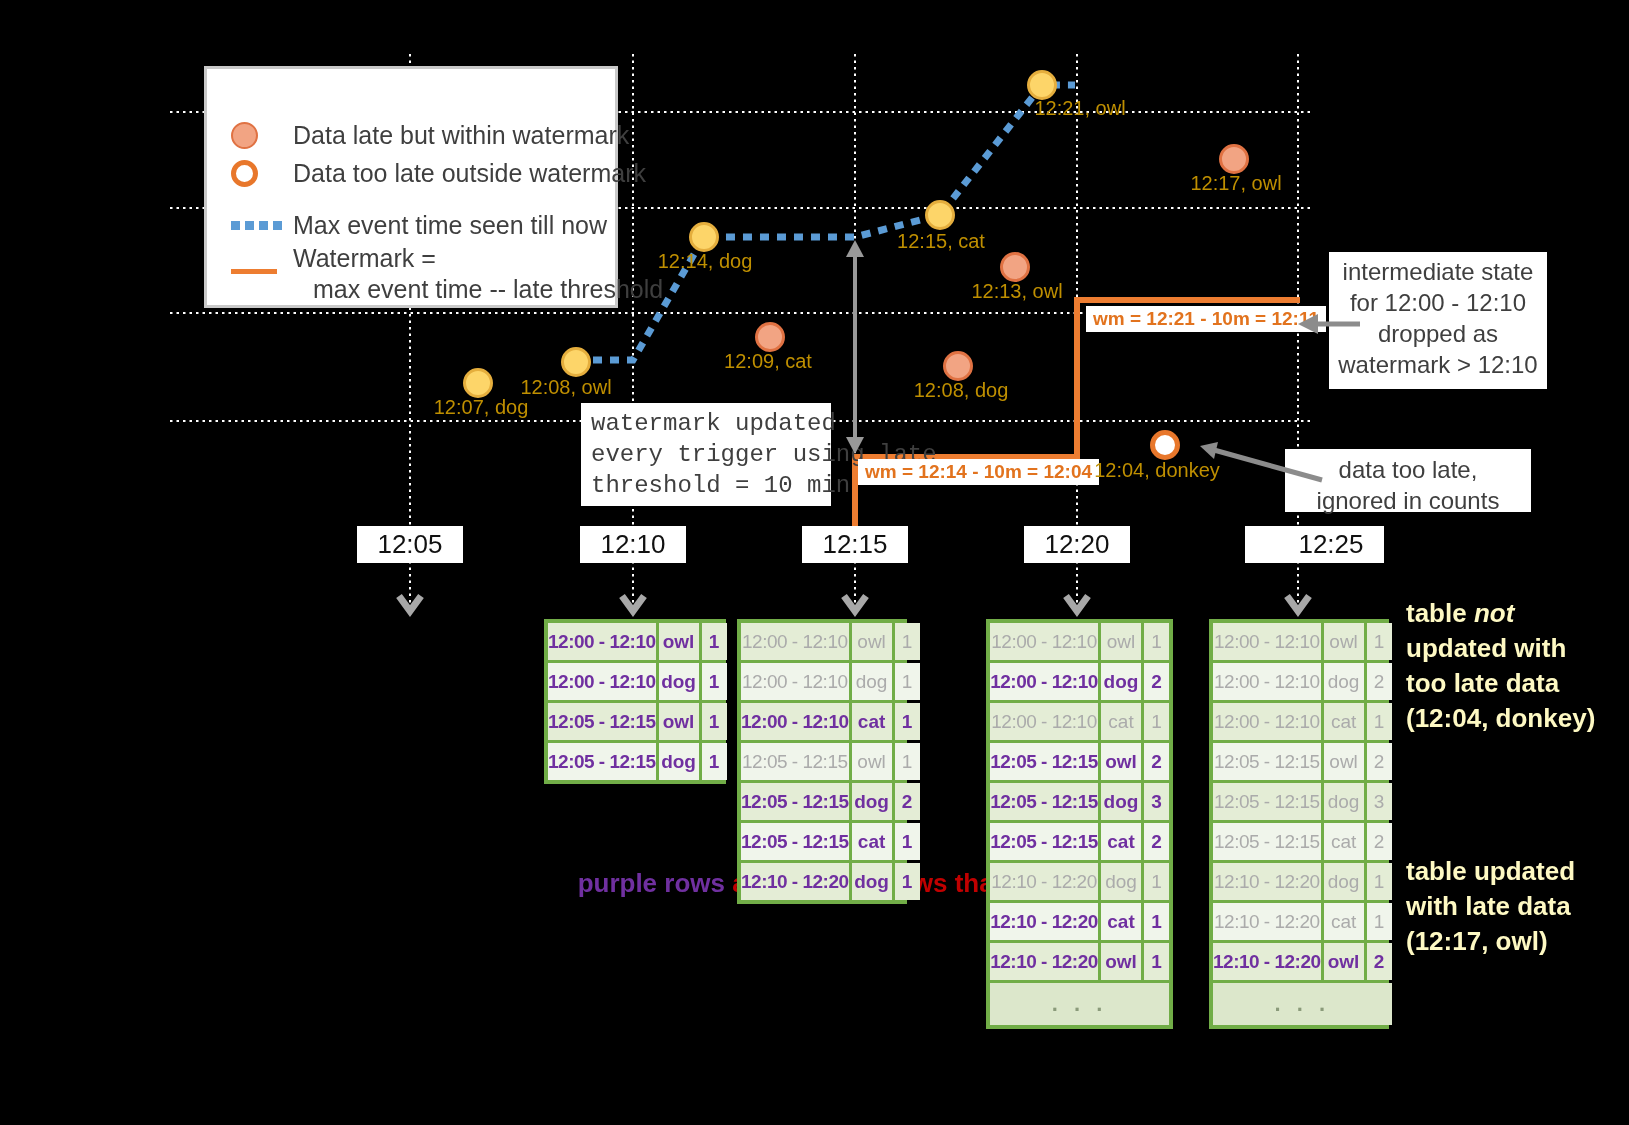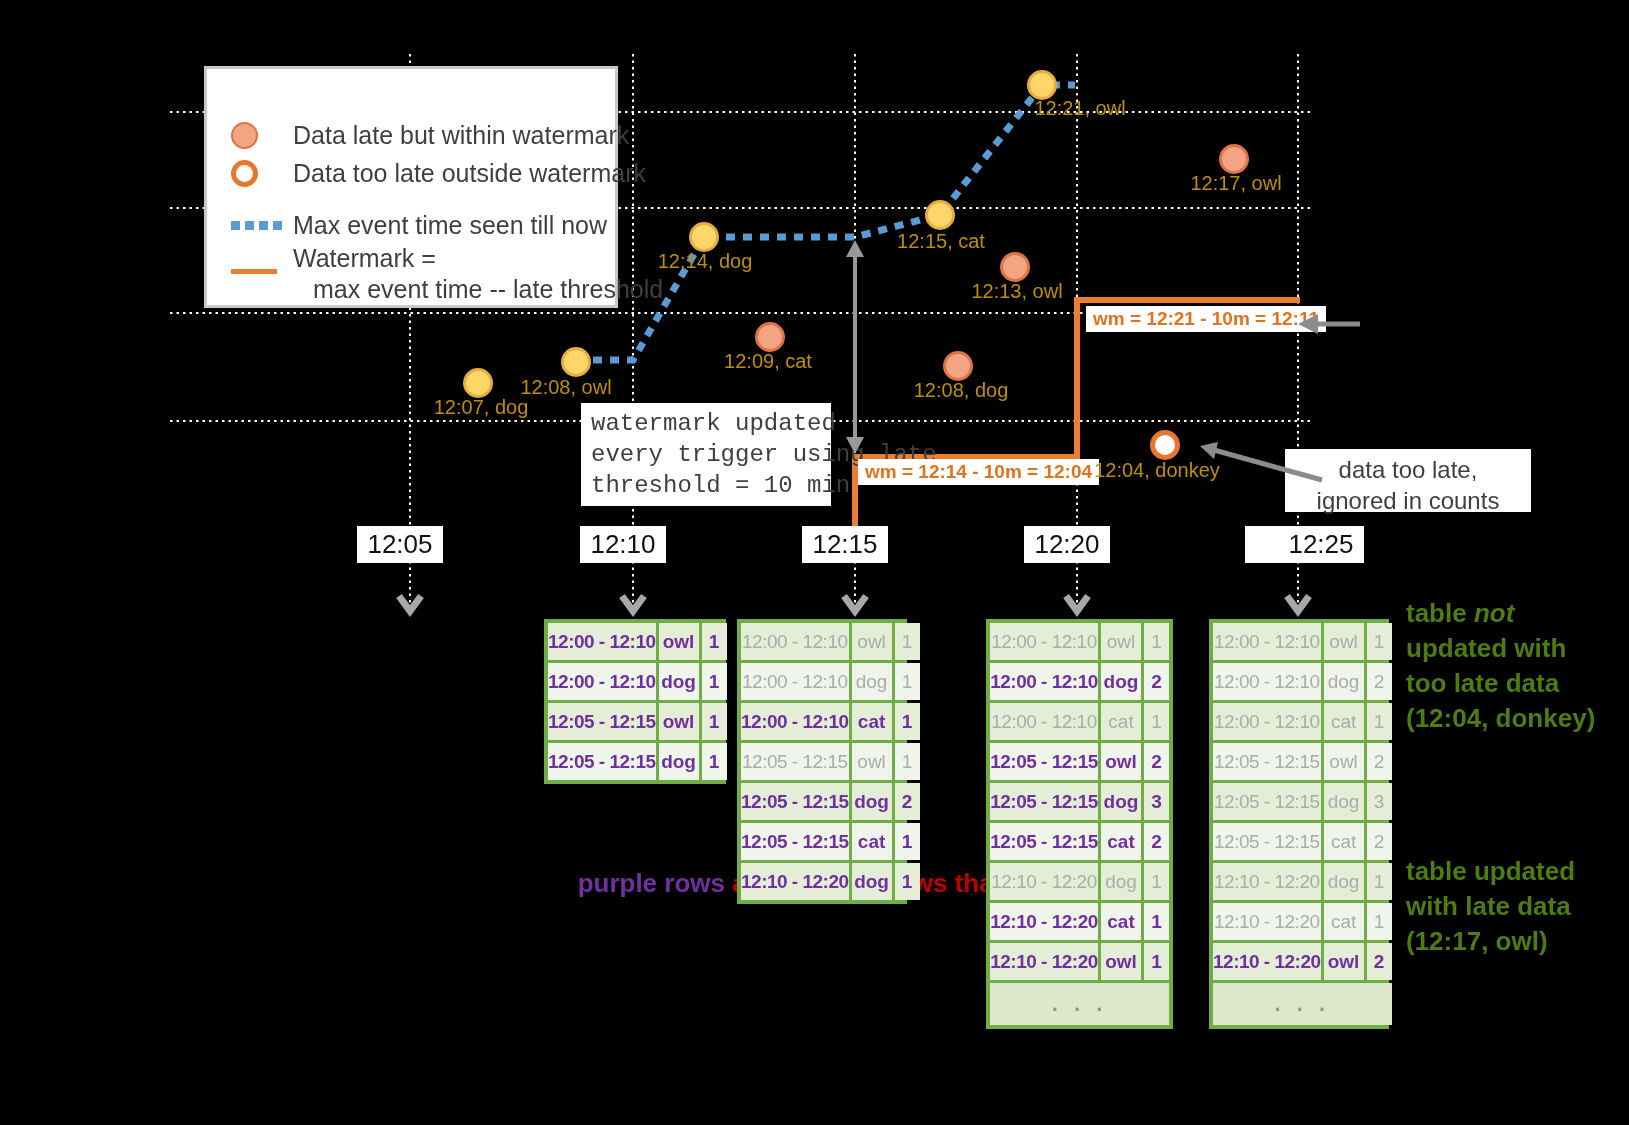--- a/index.html
+++ b/index.html
@@ -32,27 +32,27 @@
   
   .wm-label{position:absolute;background:#fff;color:#E2731E;font-size:19px;font-weight:700;
             padding:2px 7px;white-space:nowrap;}
   .wm1{left:858px;top:459px;}
   .wm2{left:1086px;top:306px;}
 
   
   .purple-note{position:absolute;left:480px;top:866px;width:620px;text-align:center;color:#C00000;
                font-size:26px;line-height:34px;font-weight:700;}
   .purple-note .purple{color:#7030A0;}
-  .red-note{position:absolute;color:#4d7c0f;font-size:26px;line-height:35px;font-weight:700;white-space:nowrap;}
+  .red-note{position:absolute;color:#fef9c3;font-size:26px;line-height:35px;font-weight:700;white-space:nowrap;}
   .not-updated{left:1406px;top:596px;}
   .updated{left:1406px;top:854px;}
   .red-note .it{font-style:italic;}
 
   
-  .tick{position:absolute;top:526px;width:86px;height:37px;background:#fff;color:#111;
+  .tick{position:absolute;top:526px;width:106px;height:37px;background:#fff;color:#111;
         font-size:26px;display:flex;align-items:center;justify-content:center;}
 
   
   .point{position:absolute;width:30px;height:30px;border-radius:50%;box-sizing:border-box;}
   .point.on-time{background:#FDD569;border:3px solid #E5AE3D;}
   .point.late{background:#F2A483;border:3px solid #E07243;}
   .point.too-late{background:#fff;border:5px solid #E8772B;}
   .pt-label{position:absolute;transform:translateX(-50%);color:#BF8F00;font-size:20px;white-space:nowrap;}
 
   
@@ -122,20 +122,26 @@
         <div>Watermark =</div>
         <div class="indent">max event time -- late threshold</div>
       </span>
     </div>
   </div>
 
   <div class="note-box trigger-note">
     <div>watermark updated</div>
     <div>every trigger using late</div>
     <div>threshold = 10 min</div>
+  </div>
+  <div class="note-box intermediate-note">
+    <div>intermediate state</div>
+    <div>for 12:00 - 12:10</div>
+    <div>dropped as</div>
+    <div>watermark &gt; 12:10</div>
   </div>
   <div class="note-box toolate-note">
     <div>data too late,</div>
     <div>ignored in counts</div>
   </div>
 
   <div class="wm-label wm1">wm = 12:14 - 10m = 12:04</div>
   <div class="wm-label wm2">wm = 12:21 - 10m = 12:11</div>
 
   <div class="purple-note">

